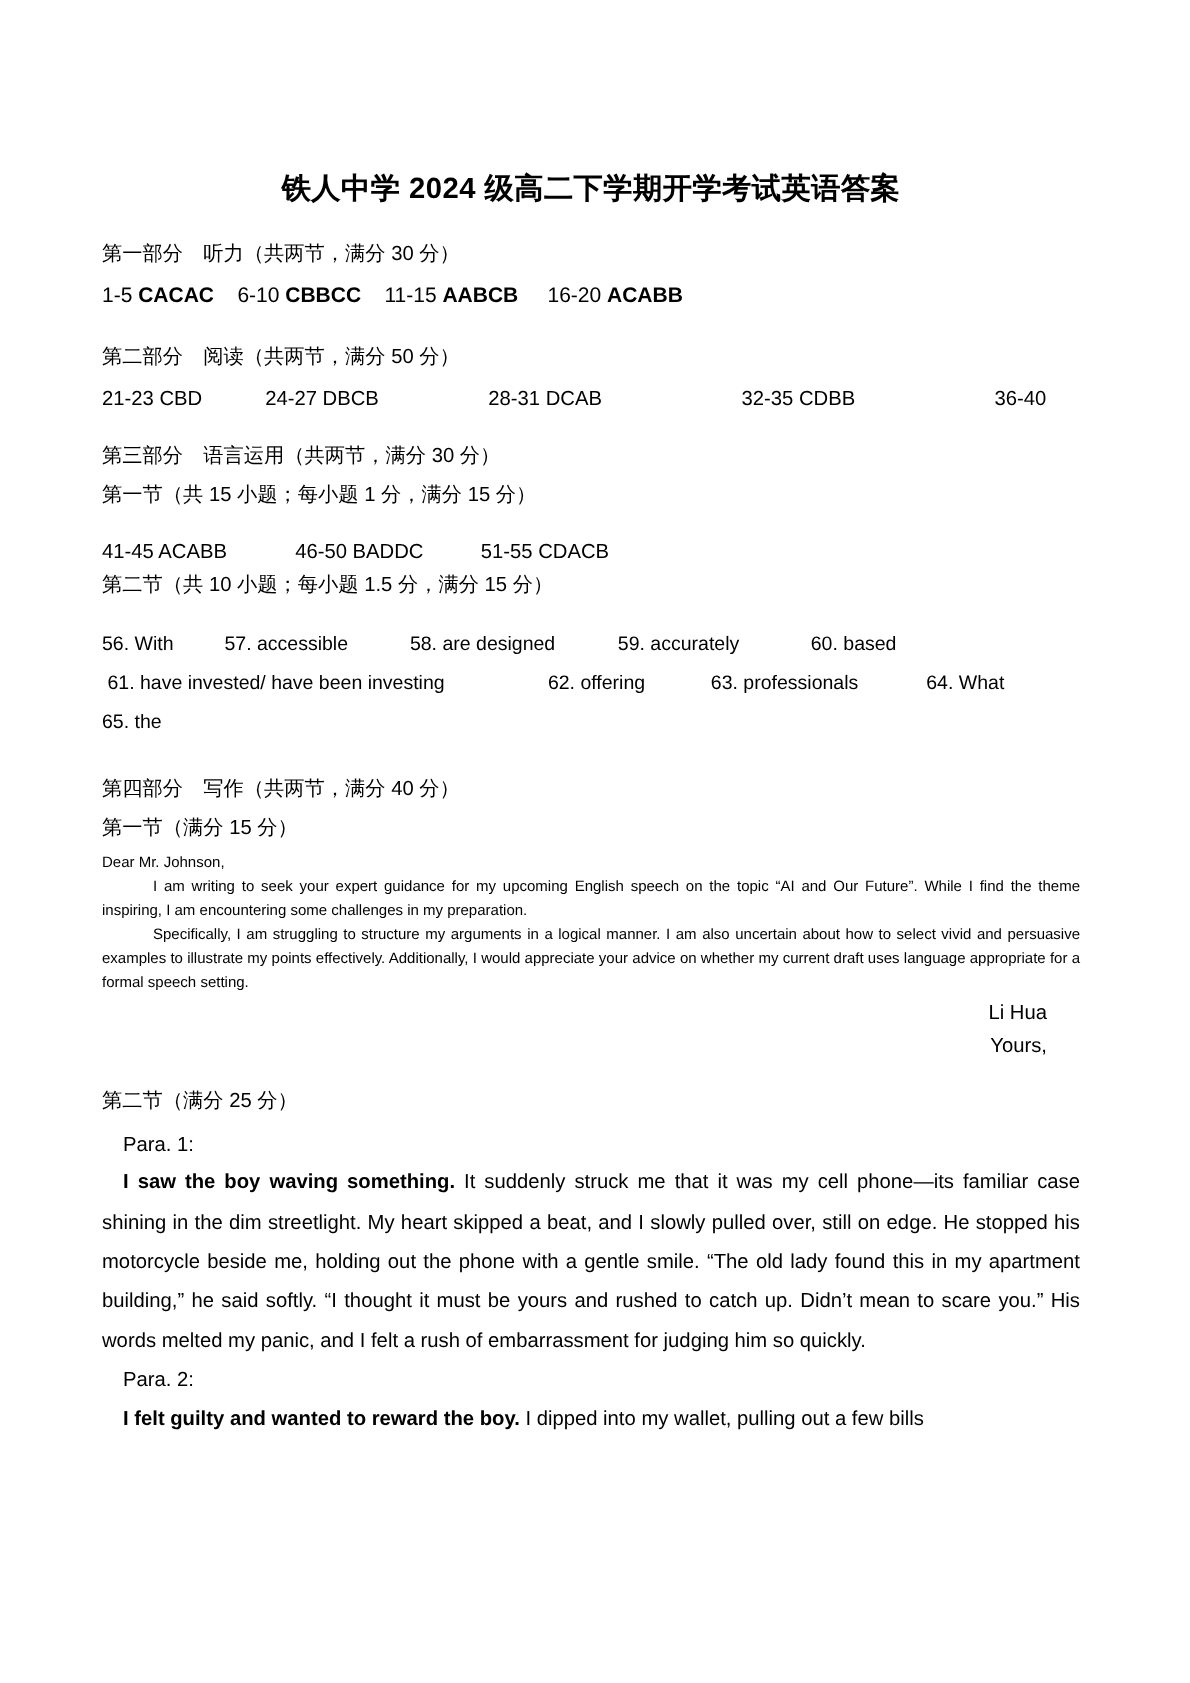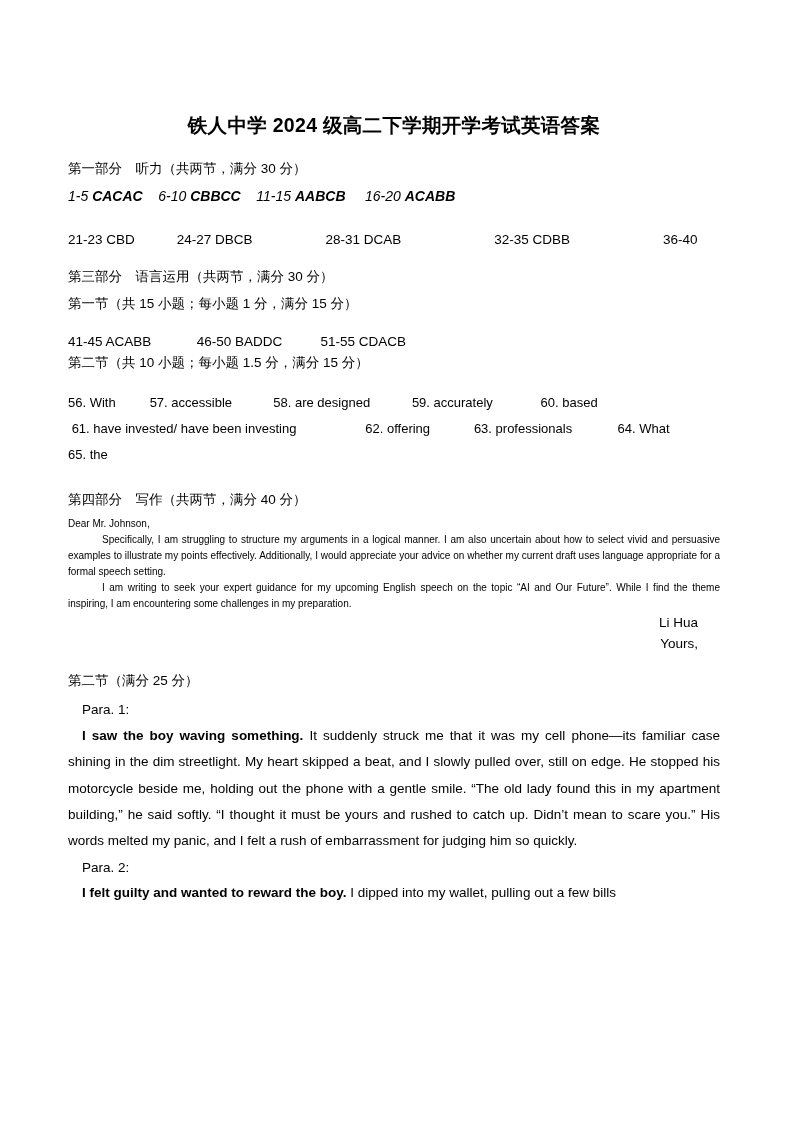--- a/index.html
+++ b/index.html
@@ -30,21 +30,20 @@
   }
   .sec-head {
     font-size: 13.5px;
     margin: 0 0 6px 0;
     line-height: 1.5;
   }
   .answers {
     font-size: 14px;
     line-height: 1.6;
     margin: 0 0 4px 0;
-    font-style: italic;
   }
   .answers .k {
     font-weight: bold;
   }
   .gap-sm { height: 10px; }
   .gap-md { height: 16px; }
   .gap-lg { height: 22px; }
   .answers-spread {
     font-size: 13.5px;
     line-height: 1.75;
@@ -118,20 +117,21 @@
     &nbsp;&nbsp;
     <span>11-15</span>
     <span class="k">AABCB</span>
     &nbsp;&nbsp;&nbsp;
     <span>16-20</span>
     <span class="k">ACABB</span>
   </div>
 
   <div class="gap-md"></div>
 
+  <div class="sec-head">第二部分　阅读（共两节，满分 50 分）</div>
 
   <div class="answers-spread">
     <span class="cell" style="width:105px">
       <span>21-23</span>
       <span class="k">CBD</span>
     </span>
     <span class="cell" style="width:145px">
       <span>24-27</span>
       <span class="k">DBCB</span>
     </span>
@@ -221,24 +221,25 @@
   <div class="fill-line">
     <span class="cell">
       <span>65.</span>
       <span>the</span>
     </span>
   </div>
 
   <div class="gap-lg"></div>
 
   <div class="sec-head">第四部分　写作（共两节，满分 40 分）</div>
+  <div class="sec-head">第一节（满分 15 分）</div>
 
   <div class="letter-line">Dear Mr. Johnson,</div>
+  <div class="letter-line ind letter-just" style="text-indent:34px">I am writing to seek your expert guidance for my upcoming English speech on the topic “AI and Our Future”. While I find the theme inspiring, I am encountering some challenges in my preparation.</div>
   <div class="letter-line ind letter-just" style="text-indent:34px">Specifically, I am struggling to structure my arguments in a logical manner. I am also uncertain about how to select vivid and persuasive examples to illustrate my points effectively. Additionally, I would appreciate your advice on whether my current draft uses language appropriate for a formal speech setting.</div>
-  <div class="letter-line ind letter-just" style="text-indent:34px">I am writing to seek your expert guidance for my upcoming English speech on the topic “AI and Our Future”. While I find the theme inspiring, I am encountering some challenges in my preparation.</div>
   <div class="sig">Li Hua</div>
   <div class="sig">Yours,</div>
 
   <div class="gap-md"></div>
 
   <div class="sec-head">第二节（满分 25 分）</div>
 
   <div class="para-label">Para. 1:</div>
   <div class="body-para ind">
     <span class="lead">I saw the boy waving something.</span><span> It suddenly struck me that it was my cell phone—its familiar case shining in the dim streetlight. My heart skipped a beat, and I slowly pulled over, still on edge. He stopped his motorcycle beside me, holding out the phone with a gentle smile. “The old lady found this in my apartment building,” he said softly. “I thought it must be yours and rushed to catch up. Didn’t mean to scare you.” His words melted my panic, and I felt a rush of embarrassment for judging him so quickly.</span>

